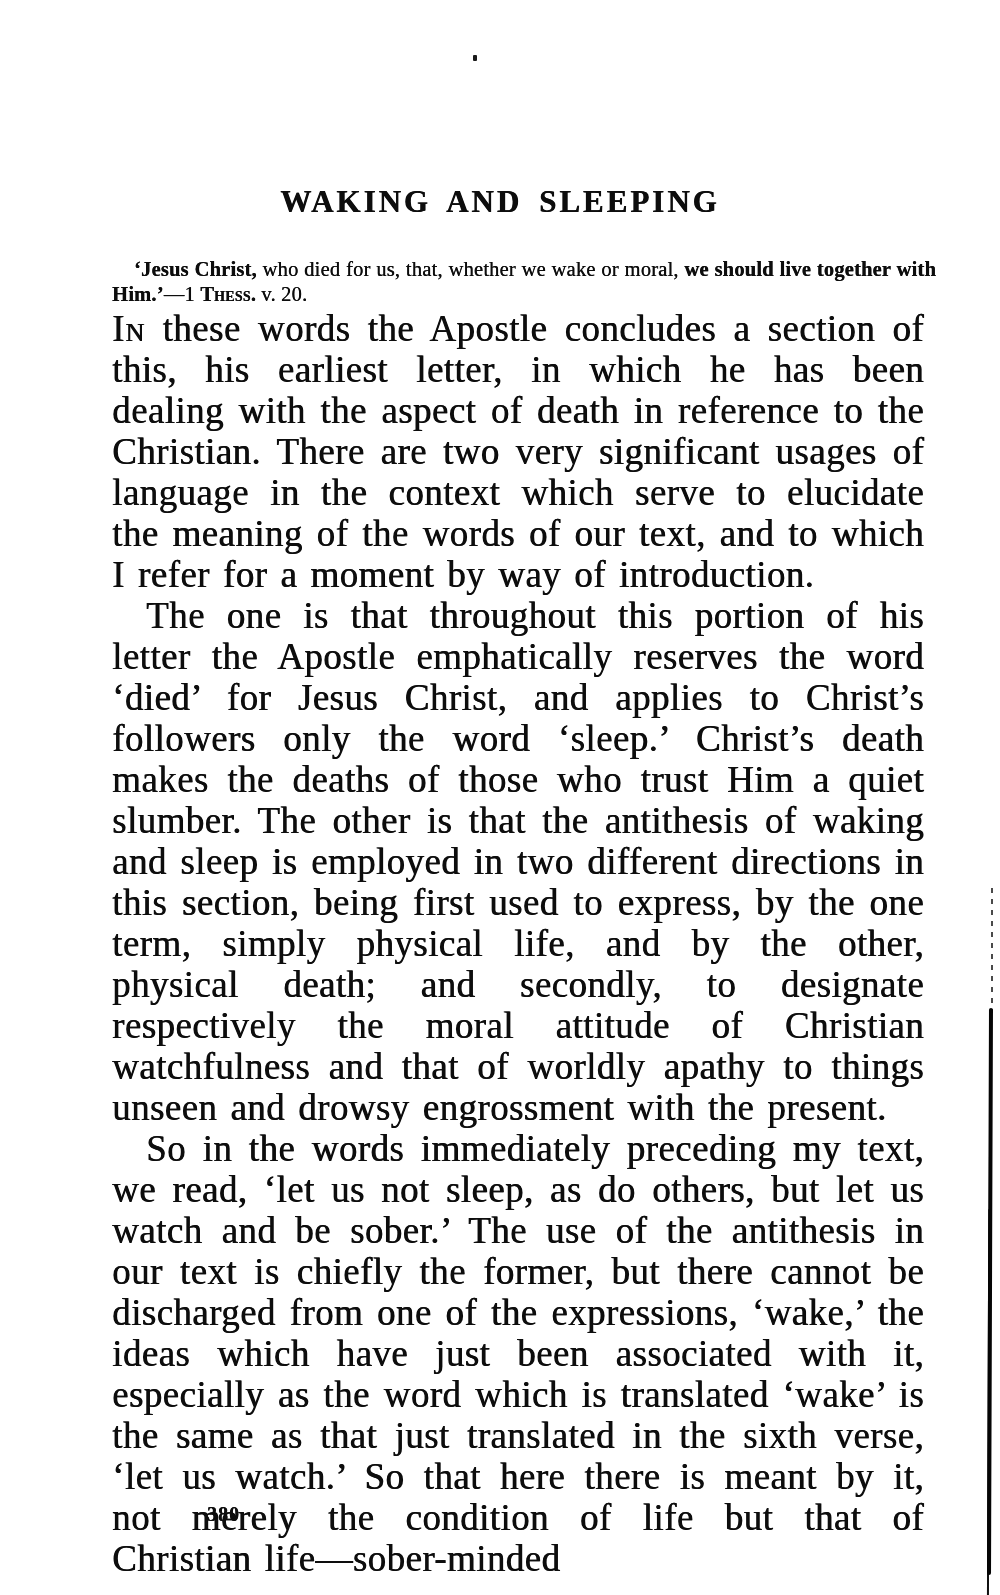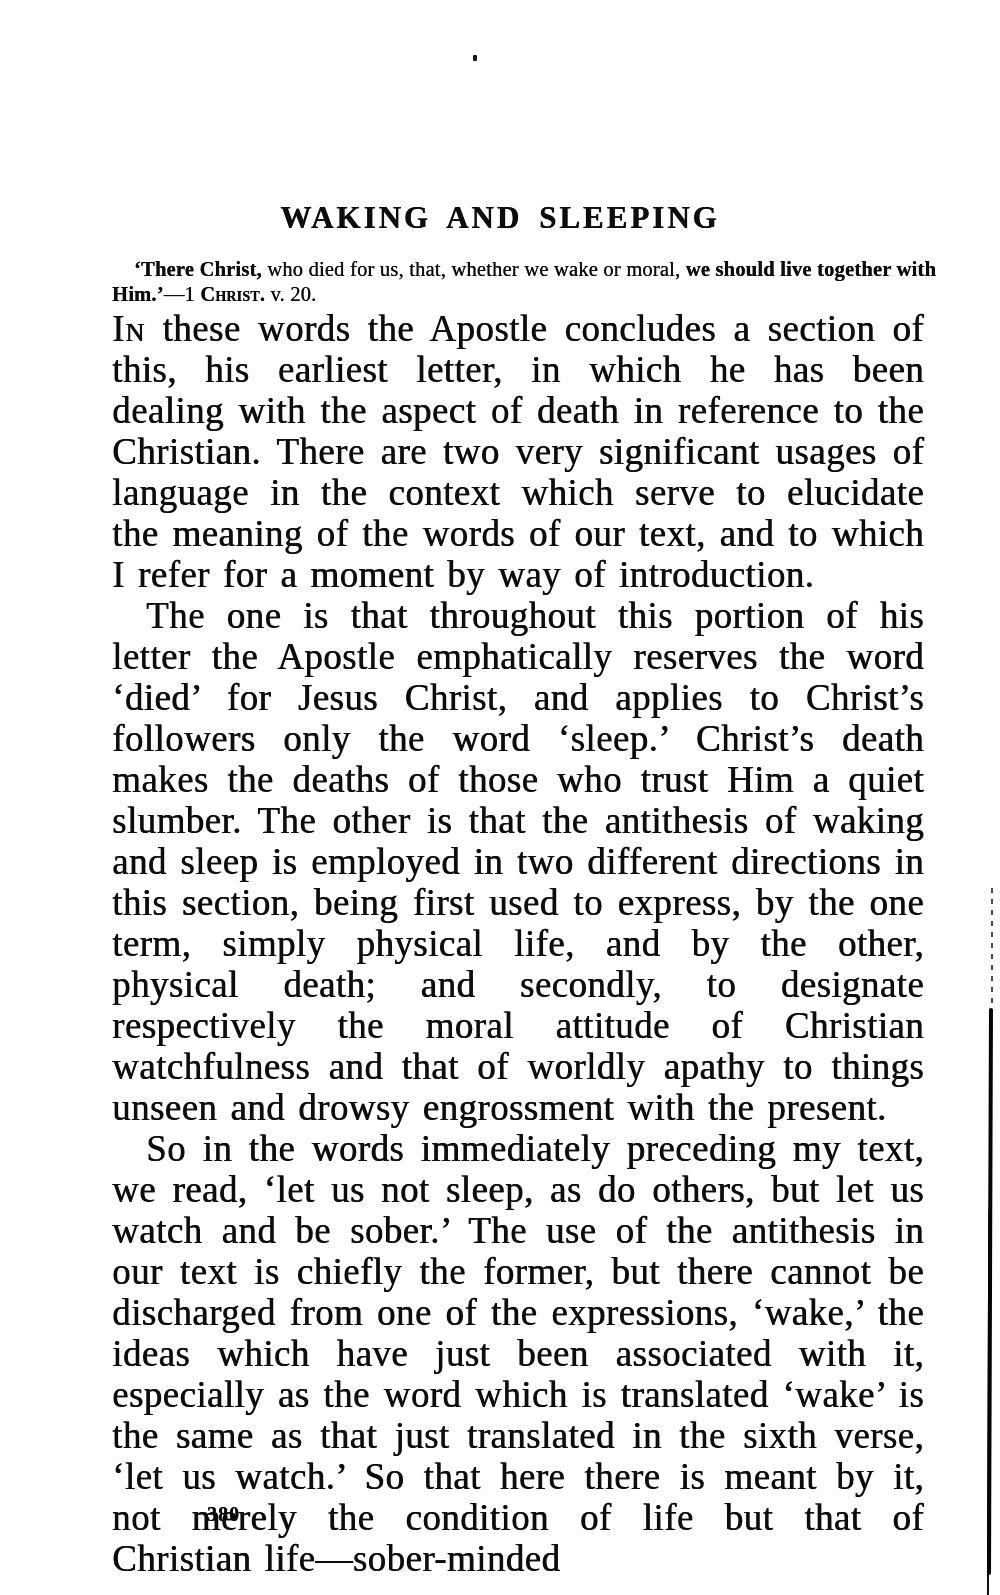--- a/index.html
+++ b/index.html
@@ -15,21 +15,21 @@
   }
   .speck {
     position: absolute;
     left: 473px; top: 55px;
     width: 4px; height: 6px;
     background: #1a1a1a;
     border-radius: 1px;
   }
   .title {
     position: absolute;
-    left: 0; top: 200px;
+    left: 0; top: 184px;
     width: 100%;
     margin: 0;
     text-align: center;
     font-size: 31px;
     font-weight: 700;
     letter-spacing: 3px;
     word-spacing: 6px;
     text-shadow: 0.5px 0 0 currentColor;
   }
   .epigraph {
@@ -87,21 +87,21 @@
 </style>
 </head>
 <body>
 
 <div class="page">
 
   <div class="speck"></div>
 
   <h1 class="title">WAKING AND SLEEPING</h1>
 
-  <p class="epigraph"><span class="bold-ink">‘There Christ,</span><span> who died for us, that, whether we wake or moral, </span><span class="bold-ink">we should live together with Him.’</span><span>—1 </span><span class="smallcaps bold-ink">Christ.</span><span> v. 20.</span></p>
+  <p class="epigraph"><span class="bold-ink">‘Jesus Christ,</span><span> who died for us, that, whether we wake or moral, </span><span class="bold-ink">we should live together with Him.’</span><span>—1 </span><span class="smallcaps bold-ink">Thess.</span><span> v. 20.</span></p>
 
   <div class="body-text">
     <p class="para first"><span class="lead">In</span><span> these words the Apostle concludes a section of this, his earliest letter, in which he has been dealing with the aspect of death in reference to the Christian. There are two very significant usages of language in the context which serve to elucidate the meaning of the words of our text, and to which I refer for a moment by way of introduction.</span></p>
     <p class="para indent">The one is that throughout this portion of his letter the Apostle emphatically reserves the word ‘died’ for Jesus Christ, and applies to Christ’s followers only the word ‘sleep.’ Christ’s death makes the deaths of those who trust Him a quiet slumber. The other is that the antithesis of waking and sleep is employed in two different directions in this section, being first used to express, by the one term, simply physical life, and by the other, physical death; and secondly, to designate respectively the moral attitude of Christian watchfulness and that of worldly apathy to things unseen and drowsy engrossment with the present.</p>
     <p class="para indent">So in the words immediately preceding my text, we read, ‘let us not sleep, as do others, but let us watch and be sober.’ The use of the antithesis in our text is chiefly the former, but there cannot be discharged from one of the expressions, ‘wake,’ the ideas which have just been associated with it, especially as the word which is translated ‘wake’ is the same as that just translated in the sixth verse, ‘let us watch.’ So that here there is meant by it, not merely the condition of life but that of Christian life—sober-minded</p>
   </div>
 
   <div class="page-number">380</div>
 
   <div class="scratch scratch-top"></div>

